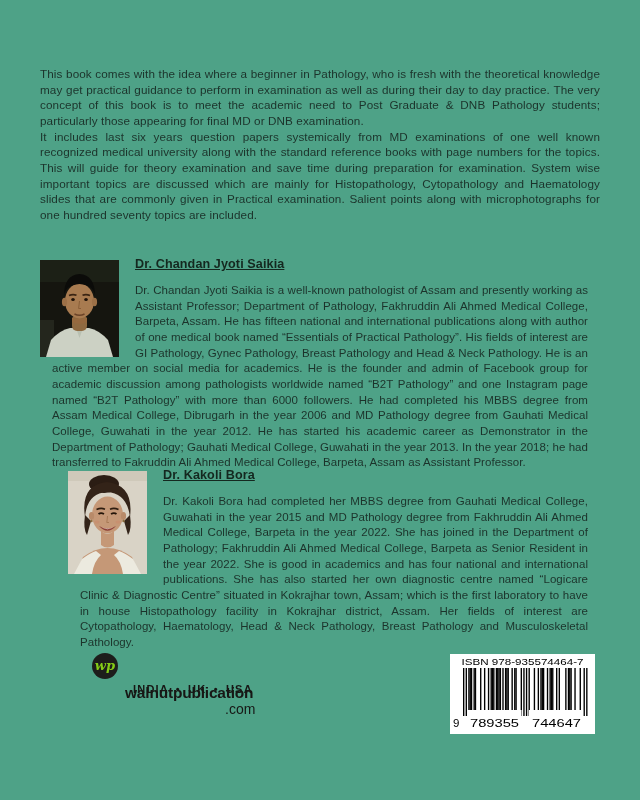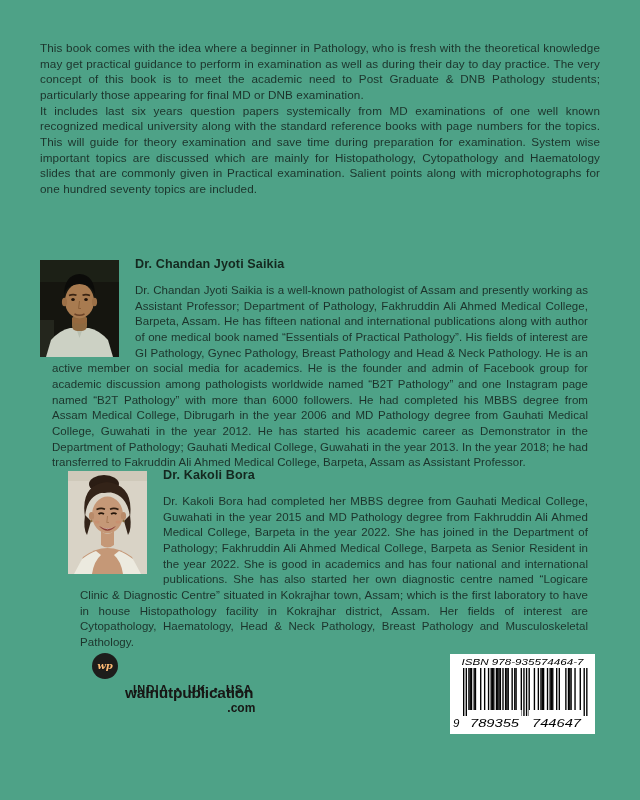--- a/index.html
+++ b/index.html
@@ -6,21 +6,21 @@
   .page{
     position:relative;
     width:640px;height:800px;
     background:#4EA287;
     font-family:"Liberation Sans", sans-serif;
     color:#1C332B;
     overflow:hidden;
   }
   
   .intro{
-    position:absolute;left:40px;right:40px;top:40px;
+    position:absolute;left:40px;right:40px;top:66px;
   }
   .intro p{
     margin:0;
     font-size:11.7px;
     line-height:15.65px;
     text-align:justify;
     letter-spacing:.1px;
     color:#1C332B;
   }
   
@@ -35,65 +35,66 @@
     margin:3px 16px 4px 0;
     line-height:0;
   }
   .photo svg{display:block;width:79px;}
   .author h3{
     margin:0 0 4px 0;
     font-size:12.6px;
     font-weight:bold;
     color:#14281f;
     letter-spacing:.1px;
+    text-decoration:underline;
   }
   .author p{
     margin:12px;
     font-size:11.5px;
     line-height:15.65px;
     text-align:justify;
     letter-spacing:.05px;
     color:#1C332B;
   }
   
   .publisher{
     position:absolute;left:92px;top:652px;width:190px;height:44px;
   }
   .logo-circle{
     position:absolute;left:0;top:1px;
     width:26px;height:26px;border-radius:50%;
     background:#1d1d1b;
-    color:#fdba74;
+    color:#84cc16;
     font-family:"DejaVu Serif", serif;
     font-style:italic;
     font-weight:bold;
-    font-size:10px;
+    font-size:13px;
     line-height:26px;text-align:center;
   }
   .brand-wrap{position:absolute;left:33px;top:0;margin-top:32px;}
   .brand{
     font-size:15.5px;
     font-weight:bold;
     letter-spacing:-0.2px;
     color:#171715;
     white-space:nowrap;
   }
   .dotcom{
     position:absolute;right:-2px;top:17px;
-    font-size:12px;font-weight:bold;color:#171715;
+    font-size:14px;font-weight:normal;color:#171715;
   }
   .regions{
     position:absolute;left:41px;top:31px;
     font-size:11px;font-weight:bold;color:#171715;
     letter-spacing:1.2px;word-spacing:3px;white-space:nowrap;
   }
   
   .barcode-box{
     position:absolute;left:450px;top:654px;
-    width:145px;height:56px;background:#ffffff;font-style:italic;
+    width:145px;height:56px;background:#ffffff;
   }
   .barcode-box svg{display:block;width:145px;height:80px;}
 </style>
 </head>
 <body>
 
 <div class="page">
 
   <section class="intro">
     <p>This book comes with the idea where a beginner in Pathology, who is fresh with the theoretical knowledge may get practical guidance to perform in examination as well as during their day to day practice. The very concept of this book is to meet the academic need to Post Graduate &amp; DNB Pathology students; particularly those appearing for final MD or DNB examination.</p>

